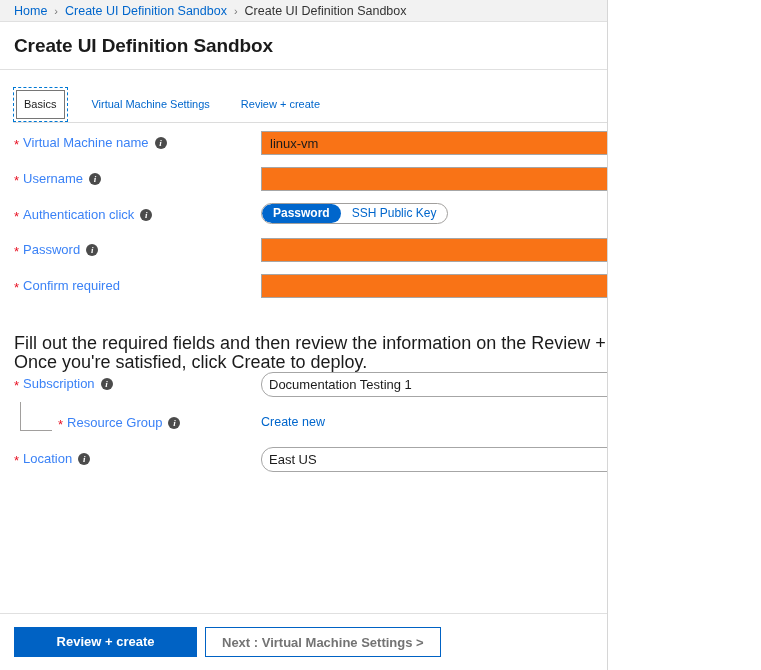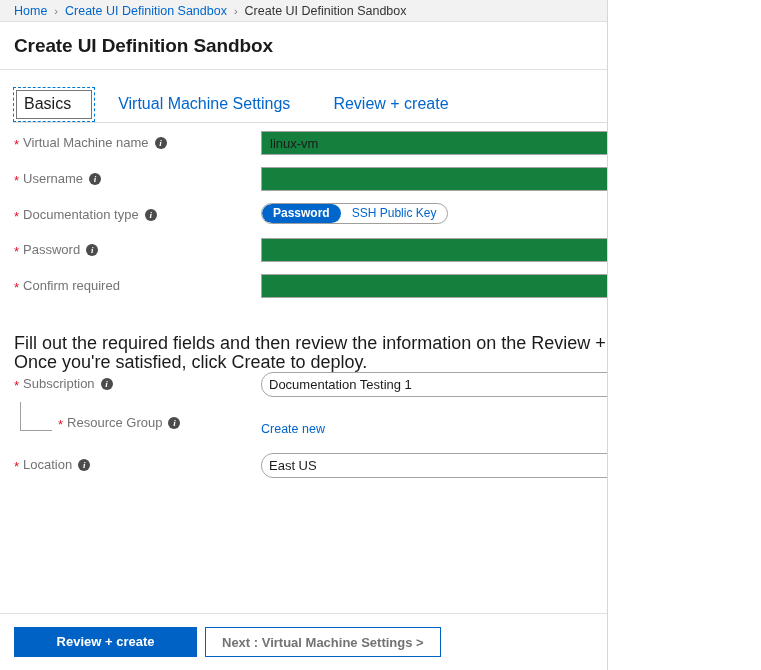--- a/index.html
+++ b/index.html
@@ -88,24 +88,24 @@
   }
   .tab-underline {
     position: absolute;
     left: 13px;
     top: 122px;
     width: 733px;
     height: 1px;
     background: #dcdcdc;
   }
   .tab {
-    font-size: 16px;
+    font-size: 11px;
     color: #0066cc;
     cursor: pointer;
-    padding: 5px 20px 6px 7px;
+    padding: 5px 8px 6px 7px;
     white-space: nowrap;
     line-height: 16px;
     background: transparent;
     border: 1px solid transparent;
     box-sizing: border-box;
     margin-right: 14px;
   }
   .tab.selected {
     color: #1b1b1b;
     border: 1px solid #767676;
@@ -143,21 +143,21 @@
     line-height: 16px;
   }
   .req {
     color: #e81123;
     margin-right: 4px;
     font-size: 13px;
     line-height: 1;
     position: relative;
     top: 1px;
   }
-  .lbl-text { color: #737373; }
+  .lbl-text { color: #3b82f6; }
   .info-icon {
     display: inline-flex;
     align-items: center;
     justify-content: center;
     width: 12px;
     height: 12px;
     border-radius: 50%;
     background: #4b4b4b;
     color: #ffffff;
     font-size: 9px;
@@ -171,21 +171,21 @@
   }
   .field-cell {
     flex: 0 0 482px;
     width: 482px;
   }
   .txt {
     width: 482px;
     height: 24px;
     box-sizing: border-box;
     border: 1px solid #a6a6a6;
-    background: #15803d;
+    background: #f97316;
     font-family: "Liberation Sans", sans-serif;
     font-size: 13px;
     color: #1b1b1b;
     padding: 0 8px;
     outline: none;
     border-radius: 0;
   }
   .txt::placeholder { color: #767676; font-style: italic; }
 
   select.sel {
@@ -284,21 +284,21 @@
     border-bottom: 1px solid #a19f9d;
     pointer-events: none;
   }
   .row.indent .label-cell { padding-left: 44px; width: 247px; flex: 0 0 247px; box-sizing: border-box; }
 
   .sublink {
     display: inline-block;
     font-size: 12.5px;
     color: #0066cc;
     cursor: pointer;
-    margin-top: 10px;
+    margin-top: 3px;
     line-height: 16px;
   }
 
   
   .footer-sep {
     position: absolute;
     left: 0;
     top: 613px;
     width: 757px;
     height: 1px;
@@ -392,21 +392,21 @@
         <span class="info-icon">i</span>
       </div>
       <div class="field-cell">
         <input class="txt" type="text" value="" style="">
       </div>
     </div>
 
     <div class="row" style="margin-bottom:14px;">
       <div class="label-cell">
         <span class="req">*</span>
-        <span class="lbl-text">Documentation type</span>
+        <span class="lbl-text">Authentication click</span>
         <span class="info-icon">i</span>
       </div>
       <div class="field-cell">
         <div class="toggle">
           <button class="toggle-opt active">Password</button>
           <button class="toggle-opt">SSH Public Key</button>
         </div>
       </div>
     </div>
 

